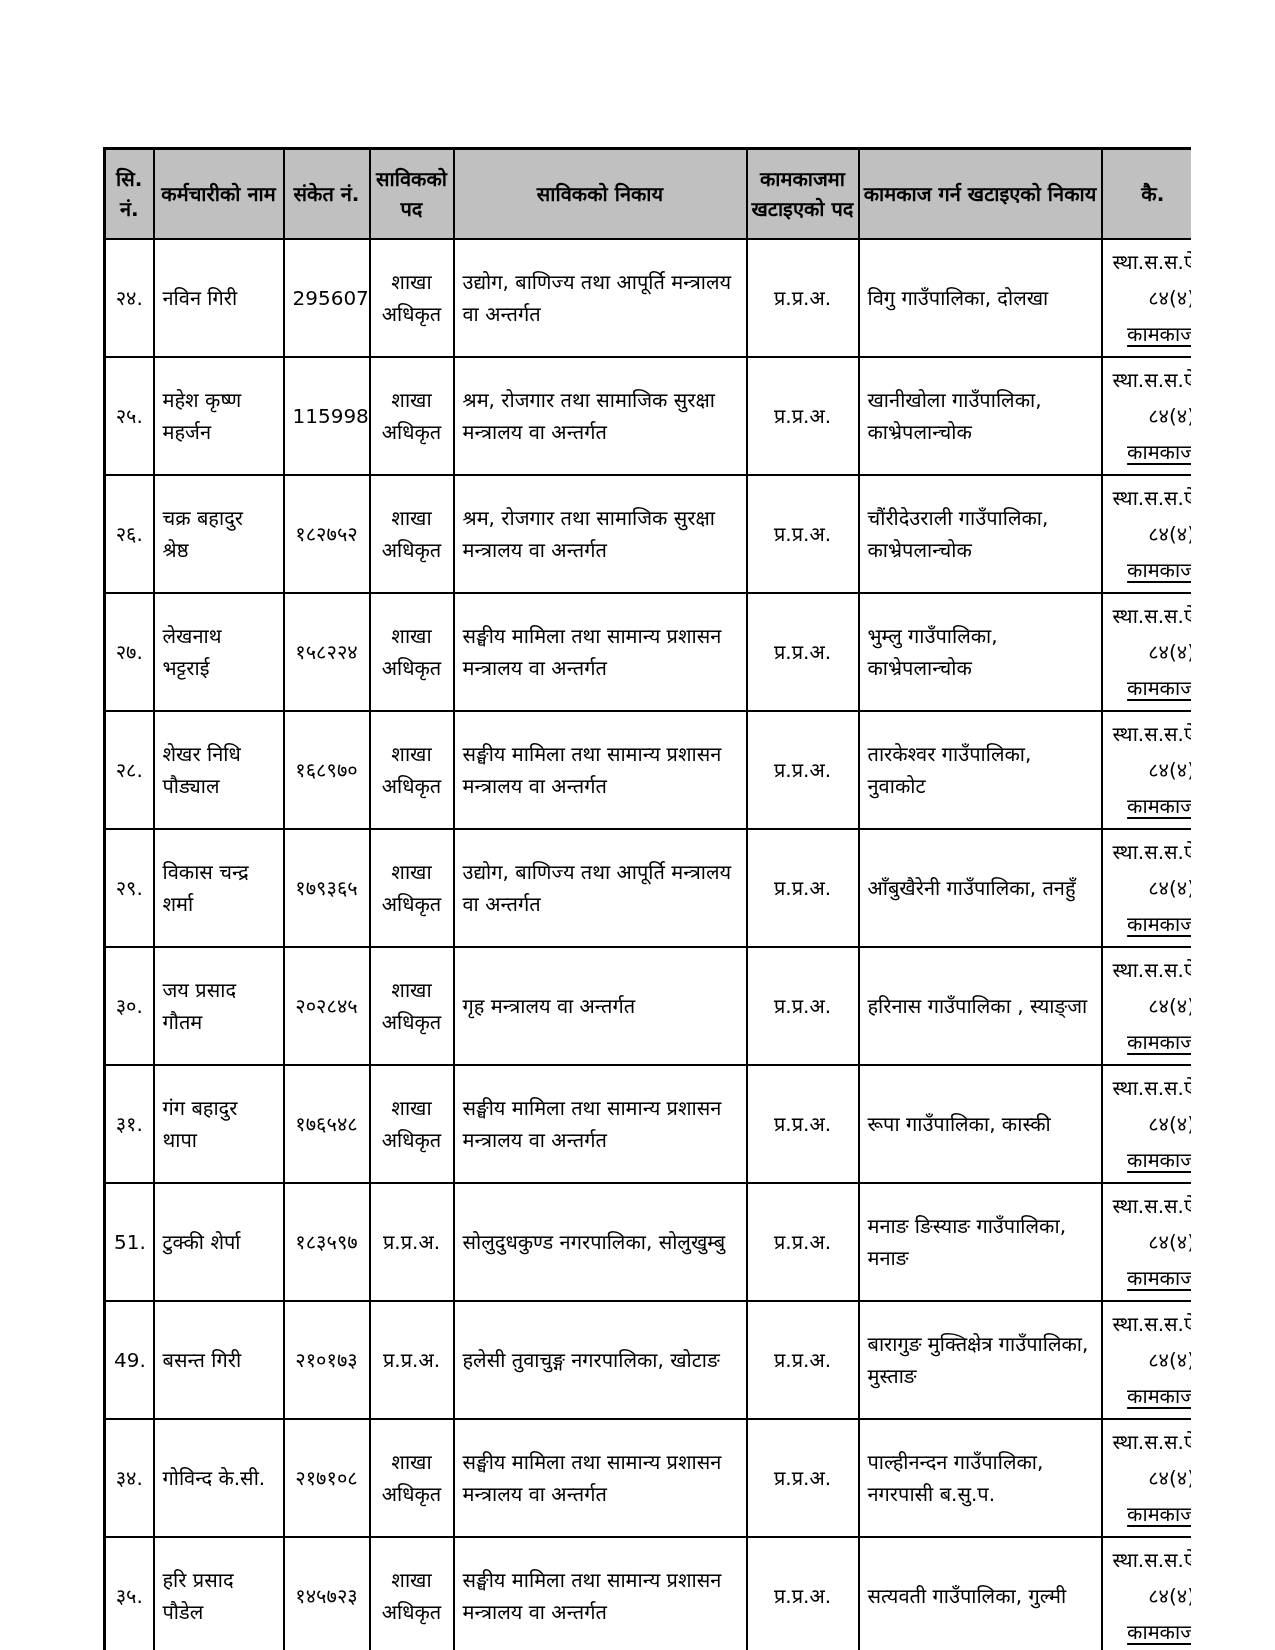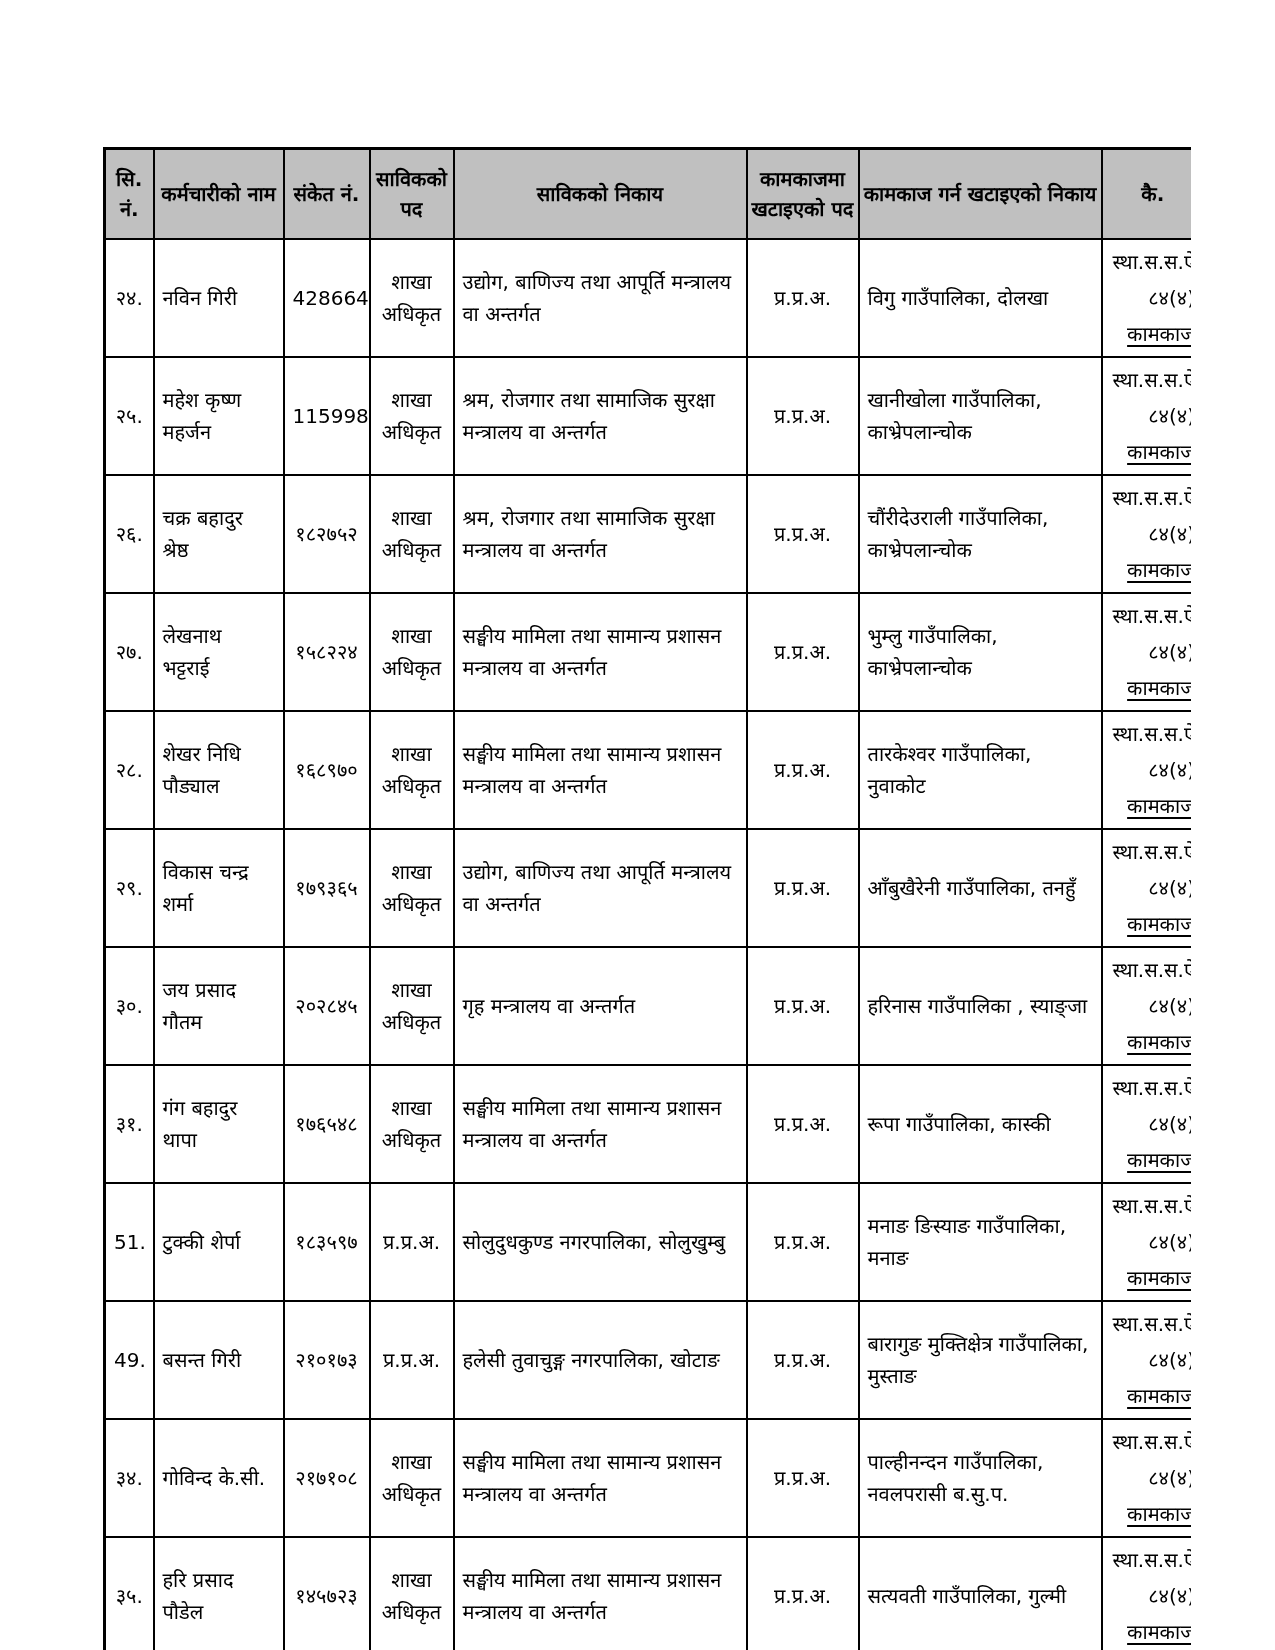--- a/index.html
+++ b/index.html
@@ -80,21 +80,21 @@
           <th>साविकको निकाय</th>
           <th>कामकाजमा खटाइएको पद</th>
           <th>कामकाज गर्न खटाइएको निकाय</th>
           <th>कै.</th>
         </tr>
     </thead>
     <tbody>
         <tr style="height: 98px;">
           <td class="c-center">२४.</td>
           <td class="c-left">नविन गिरी</td>
-          <td class="c-center">428664</td>
+          <td class="c-center">295607</td>
           <td class="c-center">शाखा अधिकृत</td>
           <td class="c-left">उद्योग, बाणिज्य तथा आपूर्ति मन्त्रालय वा अन्तर्गत</td>
           <td class="c-center">प्र.प्र.अ.</td>
           <td class="c-left">विगु गाउँपालिका, दोलखा</td>
           <td class="c-remark">
             <div class="remark-line">स्था.स.स.ऐ</div>
             <div class="remark-line">८४(४)</div>
             <div class="remark-line remark-underline">कामकाज</div>
           </td>
         </tr>
@@ -224,21 +224,21 @@
             <div class="remark-line remark-underline">कामकाज</div>
           </td>
         </tr>
         <tr style="height: 110px;">
           <td class="c-center">३४.</td>
           <td class="c-left">गोविन्द के.सी.</td>
           <td class="c-center">२१७१०८</td>
           <td class="c-center">शाखा अधिकृत</td>
           <td class="c-left">सङ्घीय मामिला तथा सामान्य प्रशासन मन्त्रालय वा अन्तर्गत</td>
           <td class="c-center">प्र.प्र.अ.</td>
-          <td class="c-left">पाल्हीनन्दन गाउँपालिका, नवलपरासी ब.सु.प.</td>
+          <td class="c-left">पाल्हीनन्दन गाउँपालिका, नगरपासी ब.सु.प.</td>
           <td class="c-remark">
             <div class="remark-line">स्था.स.स.ऐ</div>
             <div class="remark-line">८४(४)</div>
             <div class="remark-line remark-underline">कामकाज</div>
           </td>
         </tr>
         <tr style="height: 110px;">
           <td class="c-center">३५.</td>
           <td class="c-left">हरि प्रसाद पौडेल</td>
           <td class="c-center">१४५७२३</td>

